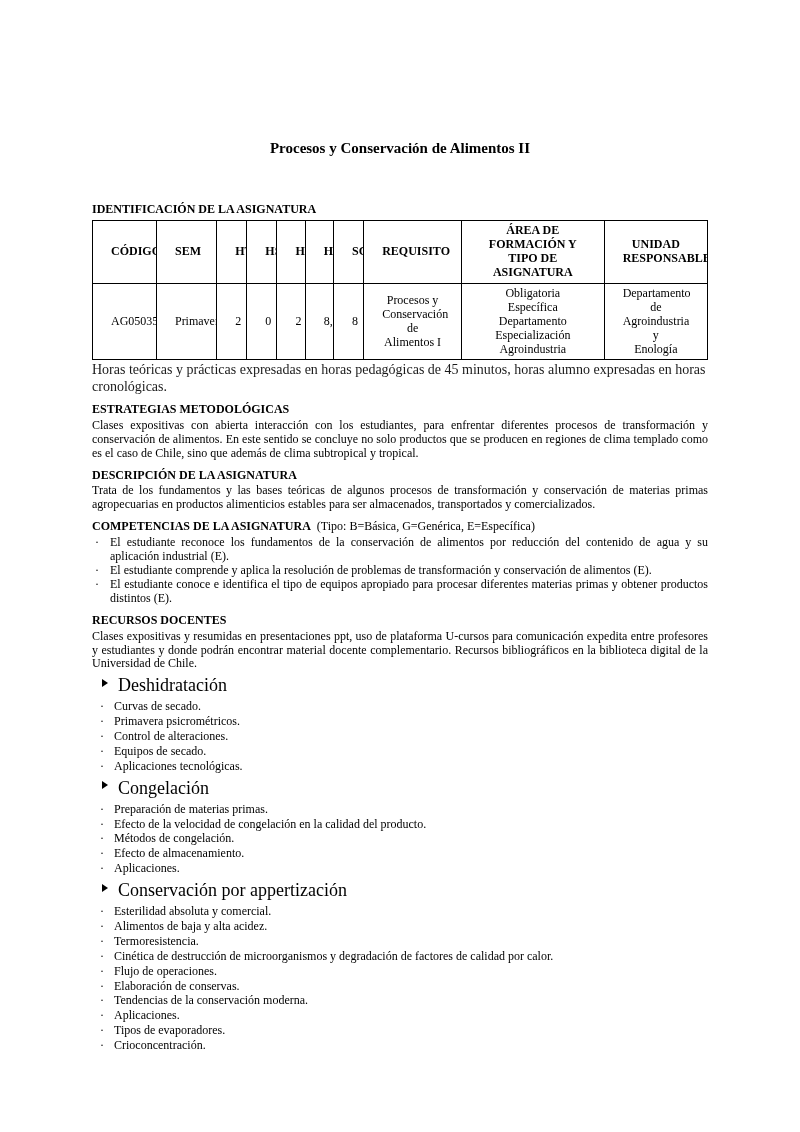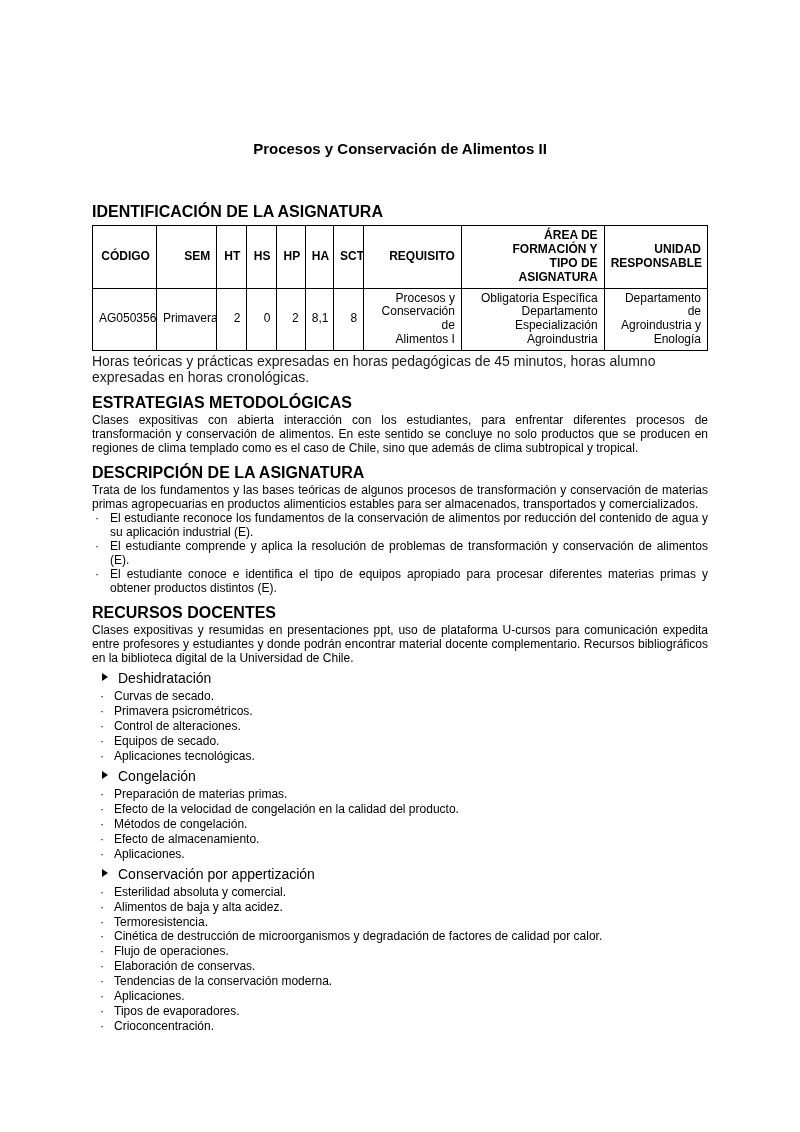--- a/index.html
+++ b/index.html
@@ -1,56 +1,56 @@
 <!DOCTYPE html>
 <html><head>
 <meta charset="utf-8">
 <style>
   html,body { margin:0; padding:0; background:#ffffff; }
   .page {
     width:800px; height:1132px; box-sizing:border-box;
     padding:140px 92px 30px 92px;
     background:#ffffff; color:#000;
-    font-family:Liberation Sans, sans-serif;
+    font-family:Liberation Serif, serif;
     font-size:12px; line-height:1.16;
     overflow:hidden;
   }
   .doc-title {
     font-size:15px; font-weight:bold; text-align:center;
     margin:0;
   }
   h2.sec-h {
-    font-size:16px; font-weight:bold;
+    font-size:12px; font-weight:bold;
     margin:8px 0 2px 0;
   }
   h2.first { margin-top:46px; margin-bottom:3px; }
   table.ident {
     width:100%; border-collapse:collapse; table-layout:fixed;
     font-size:12px;
   }
   table.ident th, table.ident td {
     border:1px solid #000;
-    text-align:right; vertical-align:middle;
-    padding:3px 6px;
+    text-align:center; vertical-align:middle;
+    padding:3px 18px;
     white-space:pre-line;
     overflow:hidden;
   }
   table.ident thead tr { height:38px; }
   table.ident tbody tr { height:58px; }
   table.ident th { font-weight:bold; }
   .footnote { font-size:14px; margin:2px 0 0 0; color:#1a1a1a; }
   p.body { margin:2px 0 0 0; text-align:justify; }
   .hang {
     position:relative; padding-left:18px; margin:0;
     text-align:justify;
   }
   .hang .marker { position:absolute; left:3px; top:0; }
   .contents { margin-top:1px; }
   .li { position:relative; margin:0; }
-  .li.lvl1 { padding-left:26px; margin:4px 0; font-size:14px; }
+  .li.lvl1 { padding-left:26px; margin:4px 0; font-size:18px; }
   .li.lvl2 { padding-left:22px; margin:1px 0; }
   .li.lvl2 .marker { position:absolute; left:8px; top:0; }
   .arrow-glyph {
     position:absolute; left:10px; top:3.5px;
     width:0; height:0;
     border-left:6px solid #000;
     border-top:4px solid transparent;
     border-bottom:4px solid transparent;
     display:inline-block;
   }
@@ -123,20 +123,21 @@
     <h2 class="sec-h">ESTRATEGIAS METODOLÓGICAS</h2>
     <p class="body">Clases expositivas con abierta interacción con los estudiantes, para enfrentar diferentes procesos de transformación y conservación de alimentos. En este sentido se concluye no solo productos que se producen en regiones de clima templado como es el caso de Chile, sino que además de clima subtropical y tropical.</p>
   </section>
 
   <section>
     <h2 class="sec-h">DESCRIPCIÓN DE LA ASIGNATURA</h2>
     <p class="body">Trata de los fundamentos y las bases teóricas de algunos procesos de transformación y conservación de materias primas agropecuarias en productos alimenticios estables para ser almacenados, transportados y comercializados.</p>
   </section>
 
   <section>
+    <h2 class="sec-h comp-head"><span>COMPETENCIAS DE LA ASIGNATURA</span>&nbsp; <span class="sub">(Tipo: B=Básica, G=Genérica, E=Específica)</span></h2>
     <div class="hang"><span class="marker">·</span><span>El estudiante reconoce los fundamentos de la conservación de alimentos por reducción del contenido de agua y su aplicación industrial (E).</span></div>
     <div class="hang"><span class="marker">·</span><span>El estudiante comprende y aplica la resolución de problemas de transformación y conservación de alimentos (E).</span></div>
     <div class="hang"><span class="marker">·</span><span>El estudiante conoce e identifica el tipo de equipos apropiado para procesar diferentes materias primas y obtener productos distintos (E).</span></div>
   </section>
 
   <section>
     <h2 class="sec-h">RECURSOS DOCENTES</h2>
     <p class="body">Clases expositivas y resumidas en presentaciones ppt, uso de plataforma U-cursos para comunicación expedita entre profesores y estudiantes y donde podrán encontrar material docente complementario. Recursos bibliográficos en la biblioteca digital de la Universidad de Chile.</p>
   </section>
 

